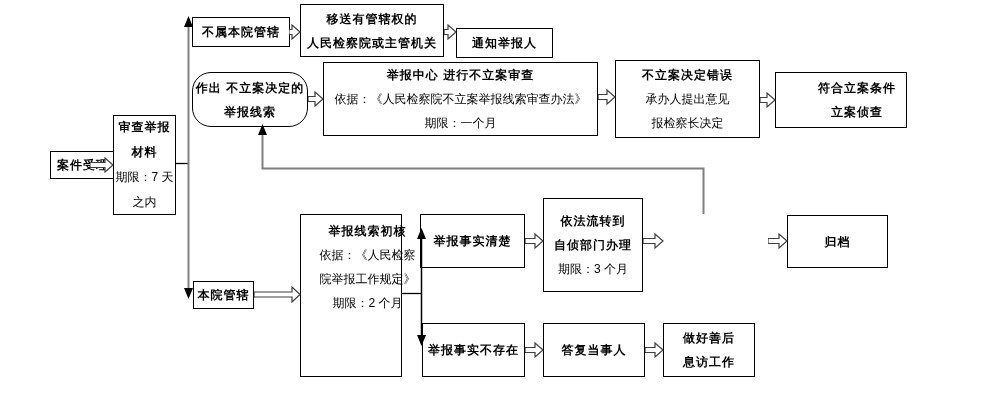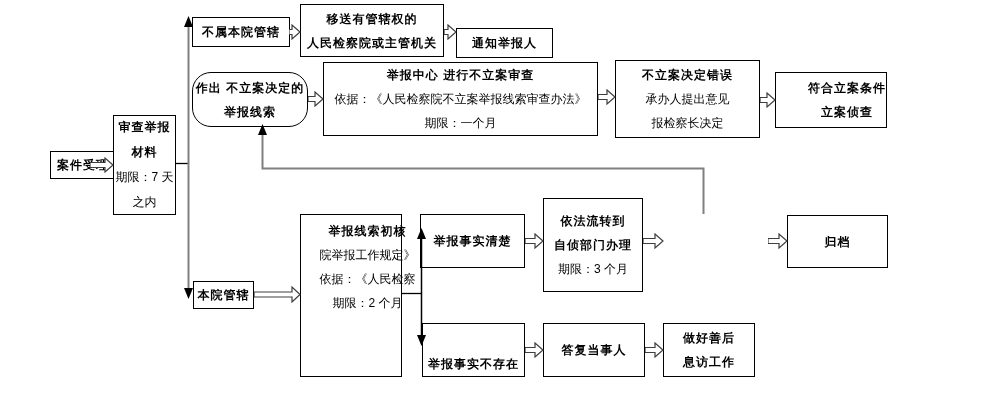--- a/index.html
+++ b/index.html
@@ -73,52 +73,52 @@
     <div>依据：《人民检察院不立案举报线索审查办法》</div>
     <div>期限：一个月</div>
   </div>
 
   <div class="node" style="left:615px;top:60px;width:145px;height:78px;">
     <div class="b">不立案决定错误</div>
     <div>承办人提出意见</div>
     <div>报检察长决定</div>
   </div>
 
-  <div class="node" style="left:775px;top:72px;width:112px;height:56px;padding-left:32px;">
+  <div class="node" style="left:775px;top:72px;width:132px;height:56px;padding-left:32px;">
     <div class="b">符合立案条件</div>
     <div class="b">立案侦查</div>
   </div>
 
   <div class="node" style="left:193px;top:281px;width:61px;height:28px;">
     <div class="b">本院管辖</div>
   </div>
 
   <div class="node" id="n-prelim" style="left:300px;top:214px;width:102px;height:163px;padding-left:33px;">
     <div class="b">举报线索初核</div>
+    <div>依据：《人民检察</div>
     <div>院举报工作规定》</div>
-    <div>依据：《人民检察</div>
     <div>期限：2 个月</div>
   </div>
 
   <div class="node" style="left:420px;top:214px;width:105px;height:54px;">
     <div class="b">举报事实清楚</div>
   </div>
 
   <div class="node" style="left:543px;top:198px;width:100px;height:94px;">
     <div class="b">依法流转到</div>
     <div class="b">自侦部门办理</div>
     <div>期限：3 个月</div>
   </div>
 
 
   <div class="node" style="left:787px;top:215px;width:101px;height:53px;">
     <div class="b">归档</div>
   </div>
 
-  <div class="node" style="left:422px;top:323px;width:103px;height:54px;justify-content:flex-end;">
+  <div class="node" style="left:422px;top:323px;width:103px;height:54px;">
     <div class="b">举报事实不存在</div>
   </div>
 
   <div class="node" style="left:543px;top:323px;width:102px;height:54px;">
     <div class="b">答复当事人</div>
   </div>
 
   <div class="node" style="left:663px;top:323px;width:92px;height:54px;">
     <div class="b">做好善后</div>
     <div class="b">息访工作</div>

